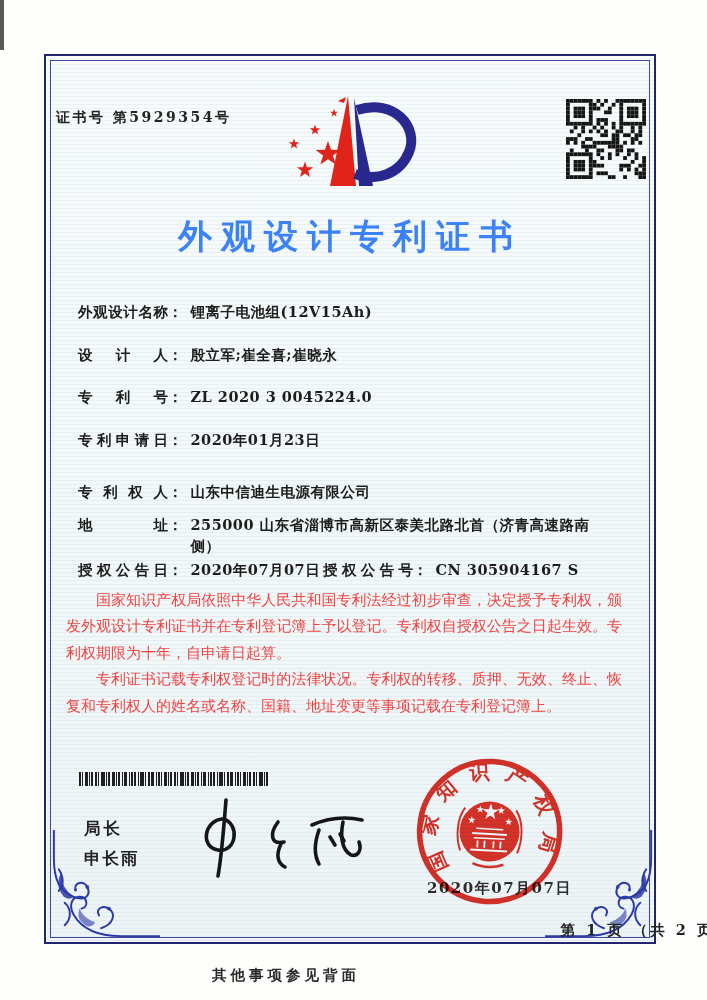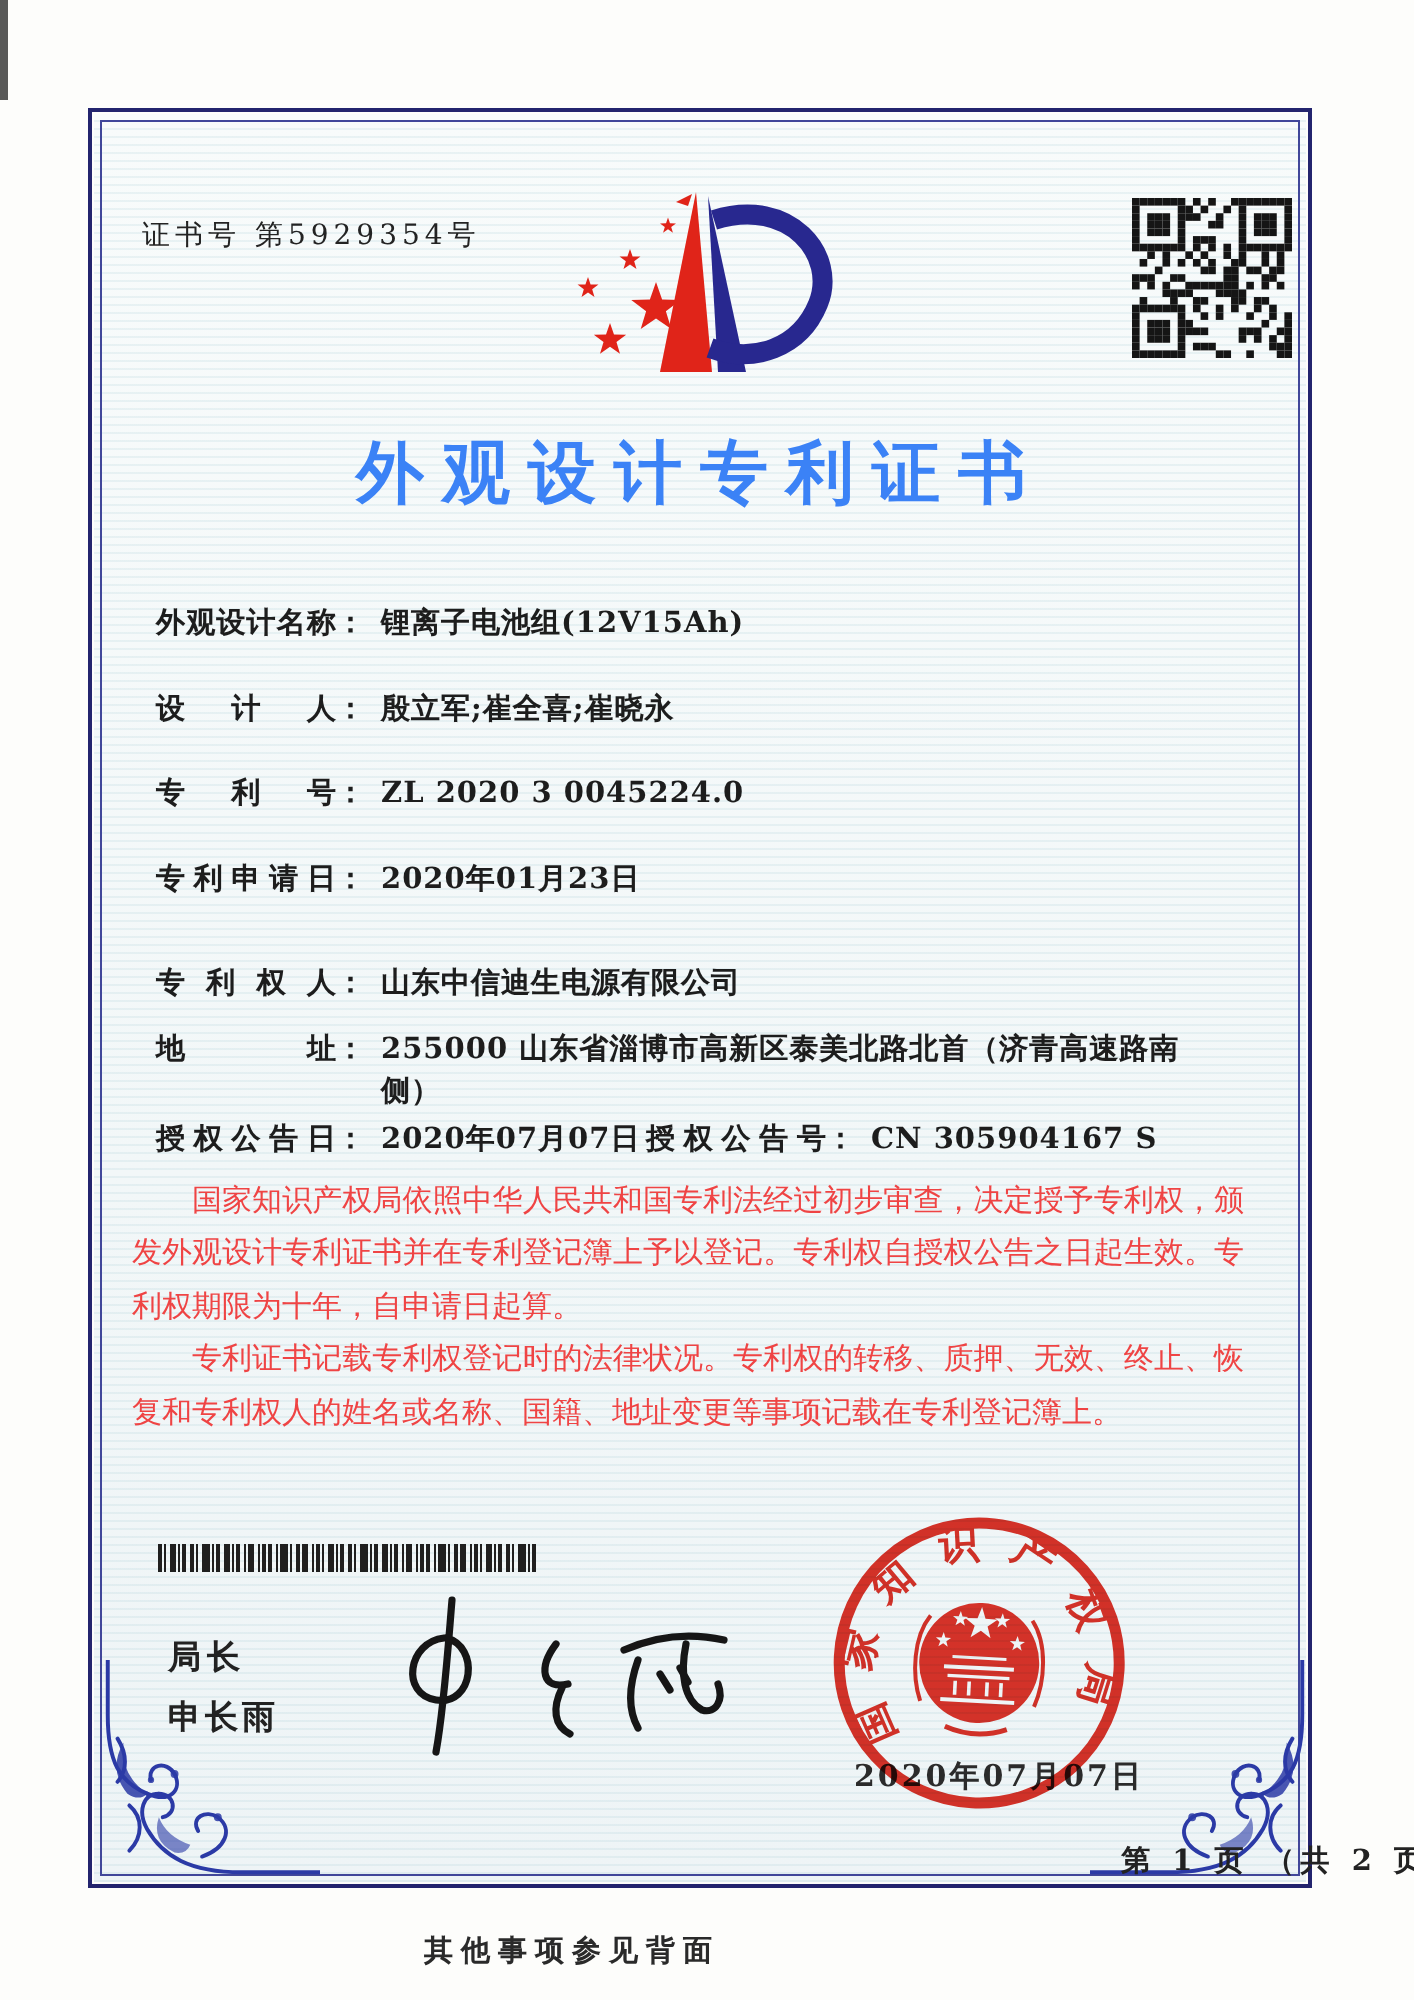--- a/index.html
+++ b/index.html
@@ -18,21 +18,21 @@
   }
   .frame-outer{
     left:44px;top:54px;width:612px;height:890px;
     border:2.5px solid #23246e;box-sizing:border-box;
   }
   .frame-inner{
     left:50px;top:60px;width:600px;height:878px;
     border:1px solid #41479a;box-sizing:border-box;
   }
   .edge-artifact{left:0;top:0;width:4px;height:50px;background:#2f2f2f;opacity:.8;}
-  .cert-no{left:71px;top:109px;font-size:14px;letter-spacing:2.5px;font-weight:400;color:#232323;}
+  .cert-no{left:56px;top:109px;font-size:14px;letter-spacing:2.5px;font-weight:700;color:#232323;}
   .qr{left:566px;top:99px;width:80px;height:80px;}
   .logo{left:283px;top:86px;width:150px;height:126px;}
   .title{
     left:44px;top:214px;width:612px;text-align:center;
     font-size:34px;font-weight:bold;letter-spacing:9px;color:#3b82f6;
   }
   .row{left:78px;display:flex;align-items:flex-start;
     font-size:14.5px;font-weight:600;color:#1d1d1d;line-height:1.45;}
   .row .lbl{display:inline-block;width:90px;text-align:justify;text-align-last:justify;}
   .row .colon{margin:0 2px 0 0;}

